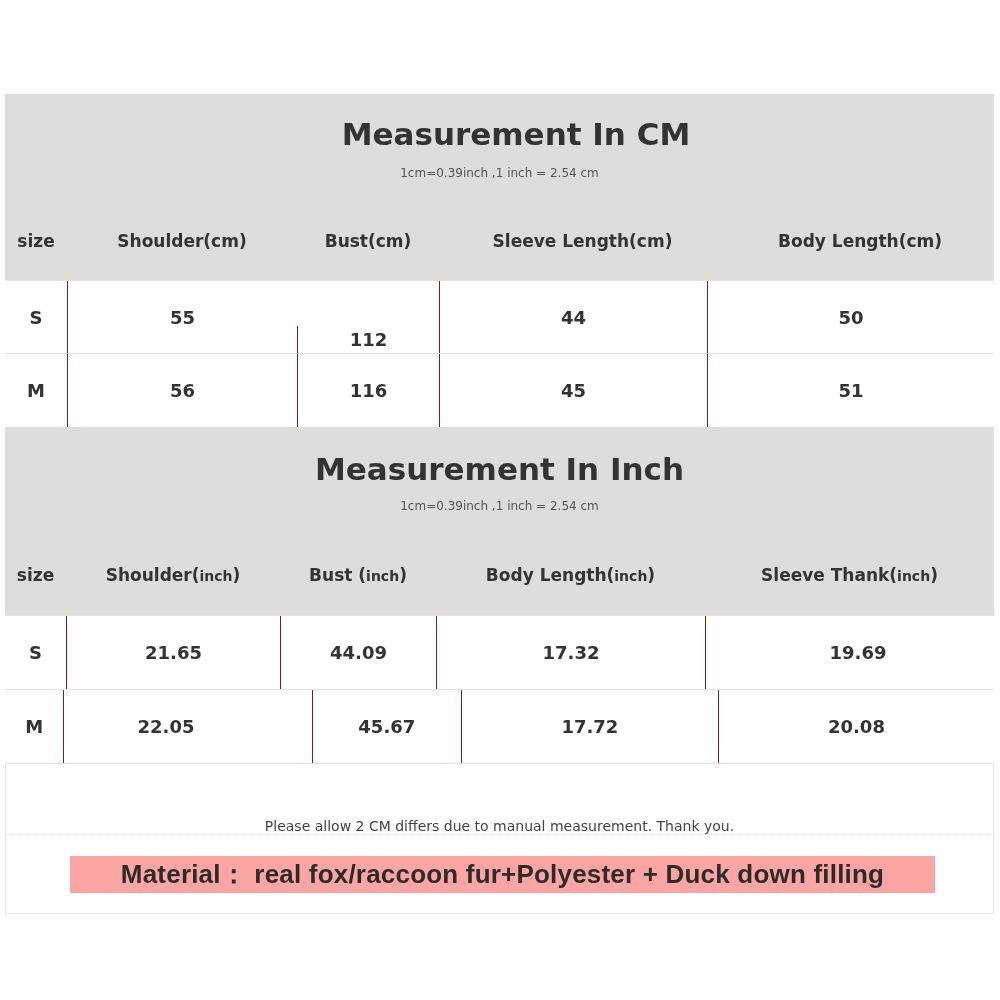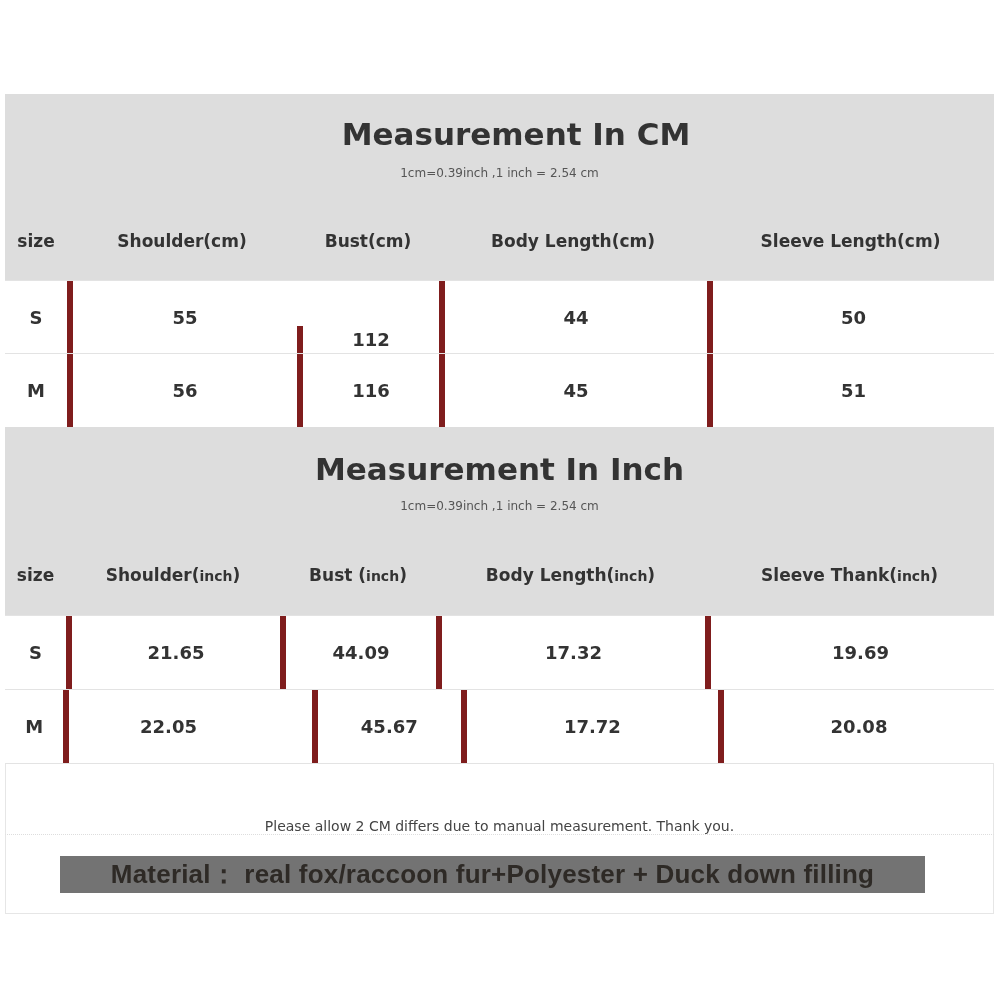--- a/index.html
+++ b/index.html
@@ -7,45 +7,45 @@
          font-family:"DejaVu Sans", "Liberation Sans", sans-serif; color:#333333; }
   .sheet { position:absolute; left:5px; top:94px; width:989px; }
   .section-head { background:#dddddd; position:relative; }
   .title { text-align:center; font-weight:bold; color:#333333; }
   .subtitle { text-align:center; font-size:12px; color:#555555; }
   .hdr-row { position:absolute; left:0; right:0; display:flex; }
   .hdr-cell { font-weight:bold; font-size:17px; text-align:center; color:#333333; }
   .hdr-cell .unit { font-size:14px; }
   .row { display:flex; border-top:1px solid #e3e3e3; background:#fff; }
   .cell { display:flex; align-items:center; justify-content:center; font-weight:bold;
-          font-size:18px; color:#333333; border-left:6px solid #7f1d1d; box-sizing:border-box; }
+          font-size:18px; color:#333333; border-left:1px solid #7f1d1d; box-sizing:border-box; }
   .cell:first-child { border-left:none; }
   .note { height:70px; display:flex; align-items:flex-end; justify-content:center;
           font-size:14px; color:#444444; border-top:1px solid #e3e3e3; border-left:1px solid #e6e6e6; border-right:1px solid #e6e6e6; }
   .material { height:78px; position:relative; border-top:1px dotted #dddddd;
               border-left:1px solid #e6e6e6; border-right:1px solid #e6e6e6; border-bottom:1px solid #e6e6e6; }
-  .material-banner { position:absolute; left:54px; top:21px; width:865px; height:37px;
-                     background:#737373; color:#2e2a26; font-weight:bold; font-size:26px;
+  .material-banner { position:absolute; left:64px; top:21px; width:865px; height:37px;
+                     background:#fca5a5; color:#2e2a26; font-weight:bold; font-size:26px;
                      display:flex; align-items:center; justify-content:center; white-space:nowrap;
                      font-family:"Liberation Sans Narrow","Liberation Sans", sans-serif; letter-spacing:0.2px; }
 </style>
 </head>
 <body>
 
 <div class="sheet">
 
   <div class="section-head" style="height:186px;">
     <div class="title" style="position:absolute;left:0;right:0;top:22px;font-size:31px;padding-left:33px;">Measurement In CM</div>
     <div class="subtitle" style="position:absolute;left:0;right:0;top:72px;">1cm=0.39inch ,1 inch = 2.54 cm</div>
     <div class="hdr-row" style="top:137px;">
       <div class="hdr-cell" style="width:62px;">size</div>
       <div class="hdr-cell" style="width:230px;">Shoulder(cm)</div>
       <div class="hdr-cell" style="width:142px;">Bust(cm)</div>
+      <div class="hdr-cell" style="width:287px;">Sleeve Length(cm)</div>
       <div class="hdr-cell" style="width:268px;">Body Length(cm)</div>
-      <div class="hdr-cell" style="width:287px;">Sleeve Length(cm)</div>
     </div>
   </div>
   <div class="row" style="height:72px;">
     <div class="cell" style="width:62px;">S</div>
     <div class="cell" style="width:230px;">55</div>
     <div class="cell" style="width:142px;margin-top:45px;">112</div>
     <div class="cell" style="width:268px;">44</div>
     <div class="cell" style="width:287px;">50</div>
   </div>
   <div class="row" style="height:73px;">

